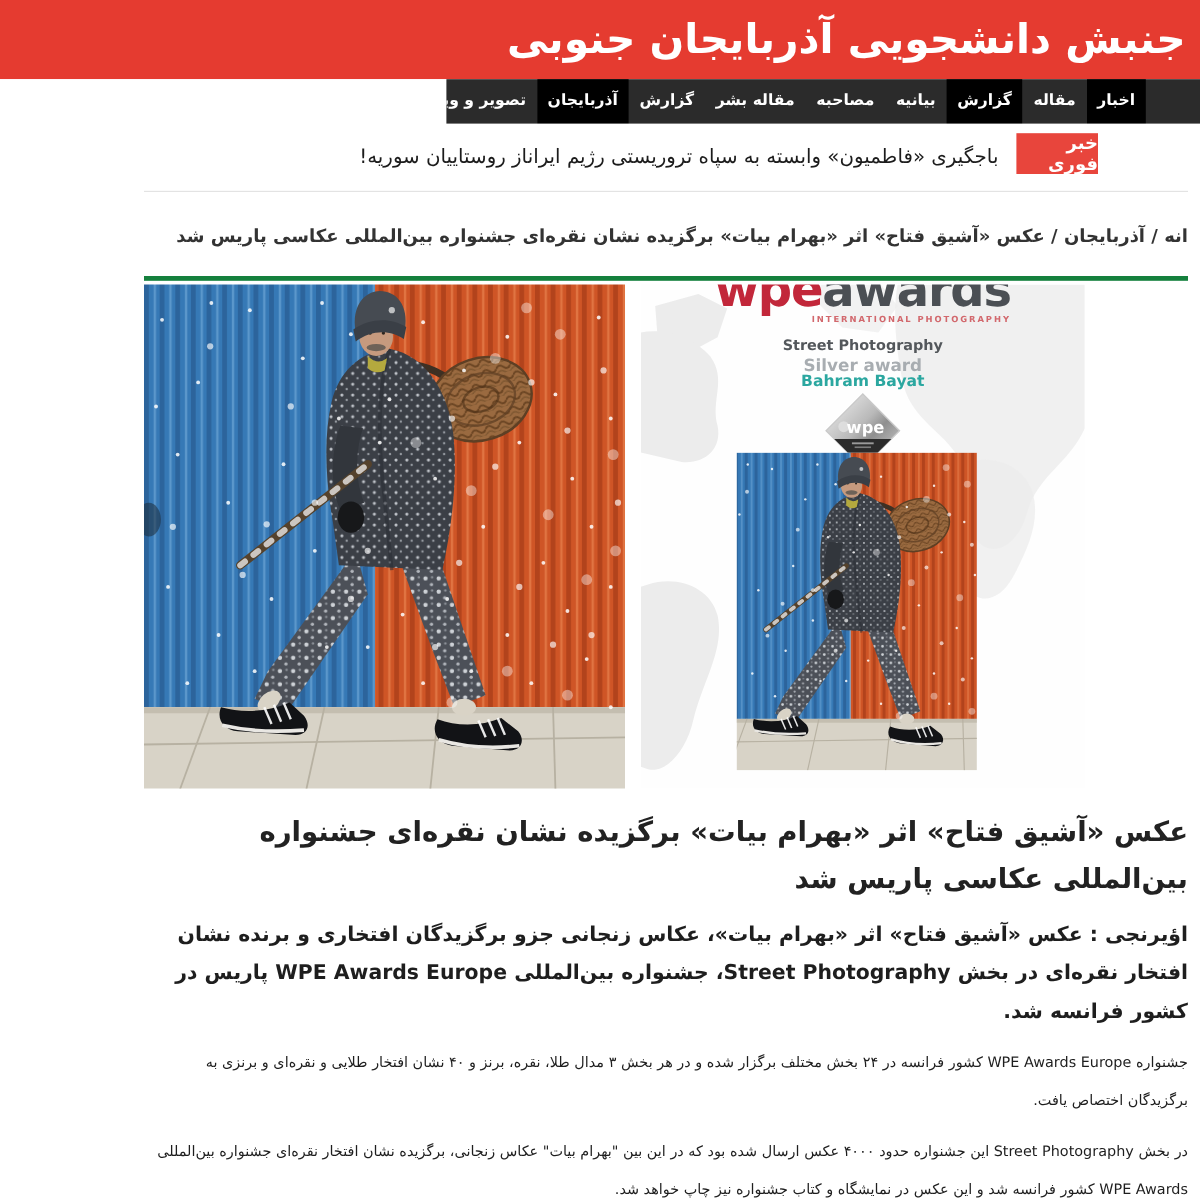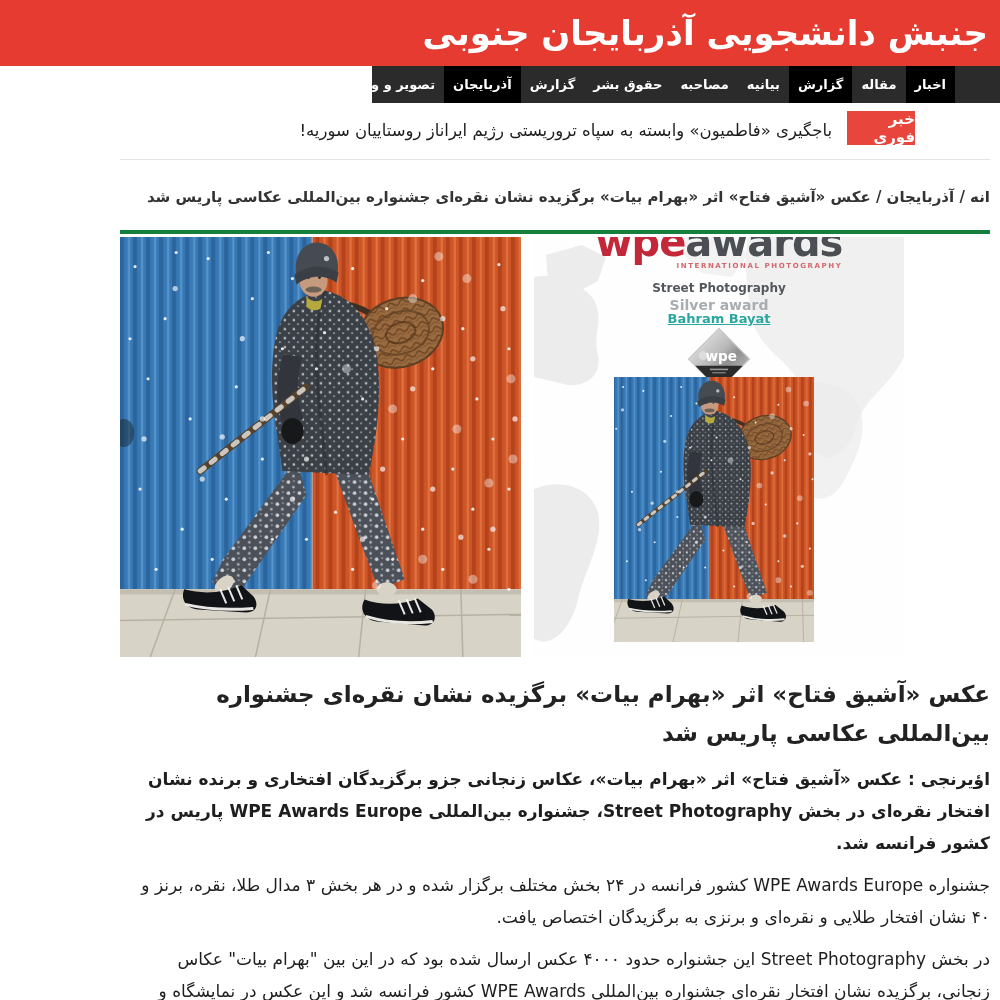--- a/index.html
+++ b/index.html
@@ -41,28 +41,28 @@
   .cert-logo-inner{ display:inline-block; text-align:right; line-height:1; }
   .cert-logo-main{ font-size:40px; font-weight:bold; letter-spacing:-1px; }
   .cert-logo-main .wpe{ color:#c2273a; }
   .cert-logo-main .awards{ color:#4b4f54; }
   .cert-tagline{ font-size:7px; letter-spacing:1.6px; color:#d2686d; font-weight:bold; margin-top:1px; }
   .cert-cat{ position:absolute; top:44px; left:0; width:100%; text-align:center; font-size:12px;
     font-weight:bold; color:#53575b; }
   .cert-award{ position:absolute; top:60px; left:0; width:100%; text-align:center; font-size:14px;
     font-weight:bold; color:#a8adb1; }
   .cert-winner{ position:absolute; top:74px; left:0; width:100%; text-align:center; font-size:13px;
-    font-weight:bold; color:#2ba7a0;text-decoration:underline; }
+    font-weight:bold; color:#2ba7a0; }
   .cert-badge{ position:absolute; top:88px; left:50%; margin-left:-34px; }
   .photo-small{ position:absolute; top:140px; left:50%; margin-left:-105px; width:200px; height:265px; }
   
   .article-title{ margin:18px 0 0; font-size:23px; line-height:39px; color:#222; font-weight:bold;
     text-align:right; }
   .lead{ margin:10px 0 0; font-size:17px; font-weight:bold; line-height:32px; color:#1e1e1e; text-align:right; }
-  .para{ margin:10px 0 0; font-size:17px; line-height:32px; color:#1e1e1e; text-align:right; font-weight:normal; }
+  .para{ margin:10px 0 0; font-size:12px; line-height:32px; color:#1e1e1e; text-align:right; font-weight:normal; }
   .defs-holder{ position:absolute; width:0; height:0; overflow:hidden; }
 </style>
 </head>
 <body>
 
 <svg class="defs-holder" aria-hidden="true">
   <defs>
     <pattern id="pCorrB" width="13" height="40" patternUnits="userSpaceOnUse">
       <rect width="13" height="40" fill="#3679b6"></rect>
       <rect width="4" height="40" fill="#2c649c"></rect>
@@ -243,21 +243,21 @@
   <div class="site-title">جنبش دانشجویی آذربایجان جنوبی</div>
 </header>
 
 <div class="nav-row">
   <nav class="main-nav">
     <a class="nav-item red">اخبار</a>
     <a class="nav-item">مقاله</a>
     <a class="nav-item red">گزارش</a>
     <a class="nav-item">بیانیه</a>
     <a class="nav-item">مصاحبه</a>
-    <a class="nav-item">حقوق بشر</a>
+    <a class="nav-item">مقاله بشر</a>
     <a class="nav-item">گزارش</a>
     <a class="nav-item red">آذربایجان</a>
     <a class="nav-item">تصویر و ویدئو</a>
     <span class="nav-filler"></span>
   </nav>
 </div>
 
 <div class="content">
 
   <div class="news-bar">

